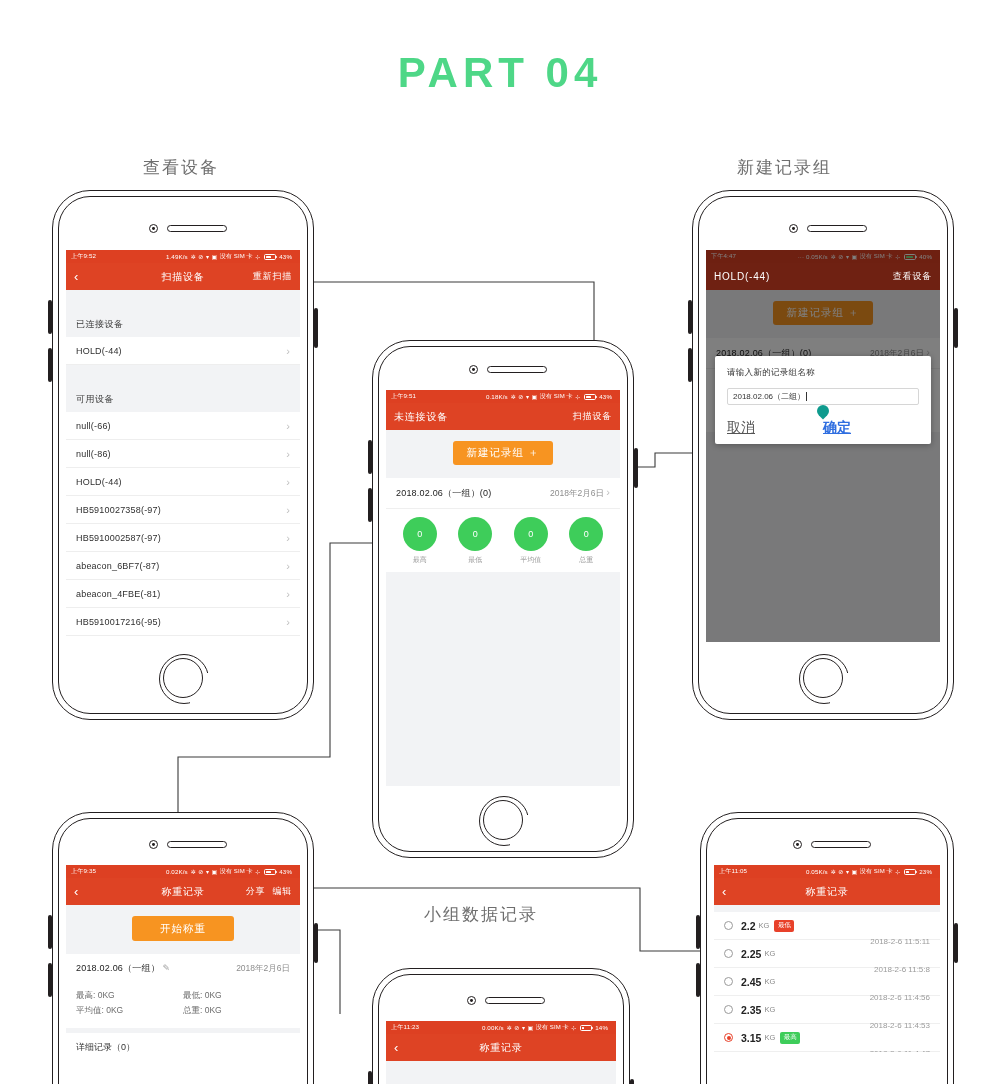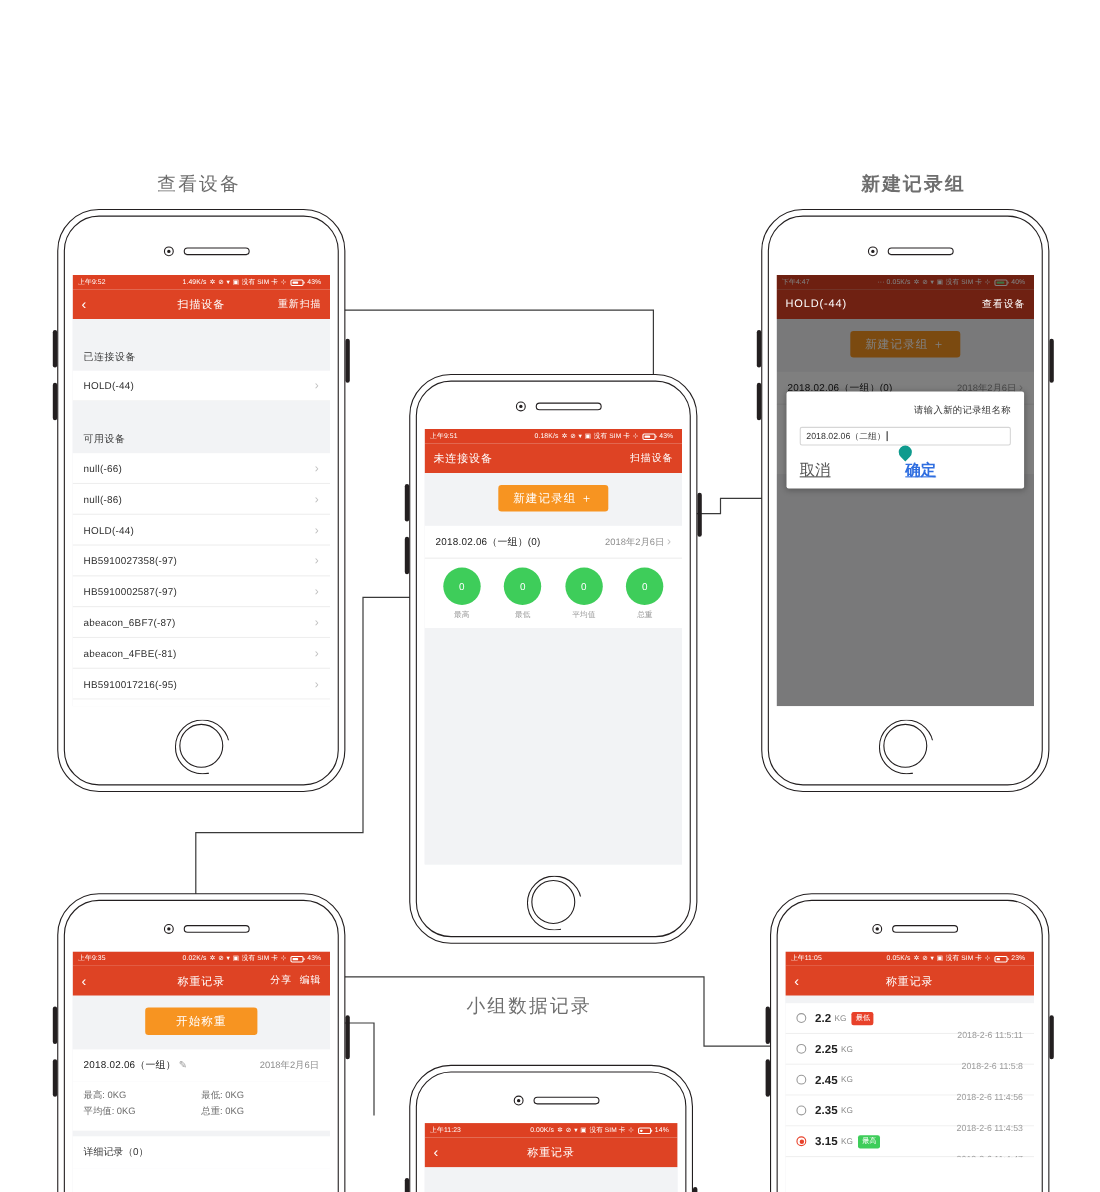--- a/index.html
+++ b/index.html
@@ -160,45 +160,46 @@
   .tag-low { background:#e8412a; }
   .tag-high { background:#3ecd5a; }
   .rec-time { margin-left:auto; font-size:8px; color:#9b9b9b;margin-top:31px; }
 
   
   .dim { position:absolute; inset:0; background:rgba(0,0,0,.5); }
   .dialog {
     position:absolute; left:9px; right:9px; top:106px; background:#fff; border-radius:2px;
     padding:11px 12px 7px; box-shadow:0 1px 6px rgba(0,0,0,.3);
   }
-  .dlg-title { text-align:right; font-size:8.5px; color:#333; letter-spacing:.3px;}
+  .dlg-title { text-align:left; font-size:8.5px; color:#333; letter-spacing:.3px;}
   .dlg-input {
     margin-top:9px; border:.9px solid #d6d6d6; border-radius:2px; height:17px;
     display:flex; align-items:center; padding:0 5px; font-size:8px; color:#333;
     position:relative;
   }
   .caret { display:inline-block; width:.9px; height:9px; background:#333; margin-left:1px; }
   .drop {
     position:absolute; left:50%; margin-left:-6px; bottom:-13px;
     width:12px; height:12px; background:#0f9b8e; border-radius:50% 50% 50% 0;
     transform: rotate(-45deg);
   }
   .dlg-acts { display:flex; margin-top:14px; }
   .dlg-acts .a { flex:1; font-size:14px;text-decoration:underline; }
   .dlg-cancel { color:#555; }
   .dlg-ok { color:#2f6ee0; font-weight:bold; }
 </style>
 </head>
 <body>
 
 <div class="part-header">
+  <div class="part-title">PART 04</div>
 </div>
 
 <div class="caption" style="left:143px; top:156px;">查看设备</div>
-<div class="caption" style="left:783px; top:156px;font-weight:bold;">新建记录组</div>
+<div class="caption" style="left:737px; top:156px;">新建记录组</div>
 <div class="caption" style="left:424px; top:903px;">小组数据记录</div>
 
 <svg class="wires" viewBox="0 0 1000 1084">
   <g fill="none" stroke="#3a3a3a" stroke-width="1.1">
 
     <path d="M292,282 L594,282 L594,425"></path>
 
     <path d="M547,467 L655,467 L655,453 L760,453"></path>
 
     <path d="M432,543 L330,543 L330,757 L178,757 L178,888"></path>

